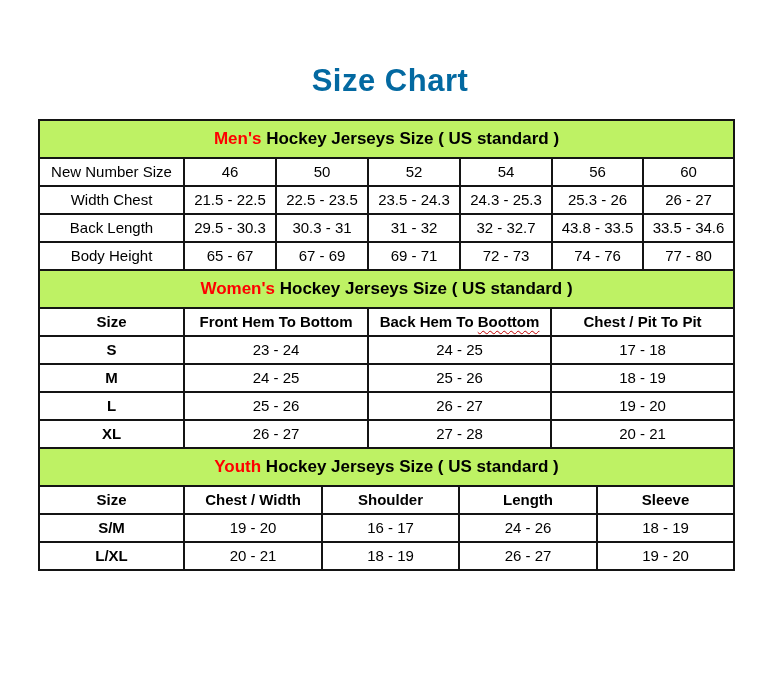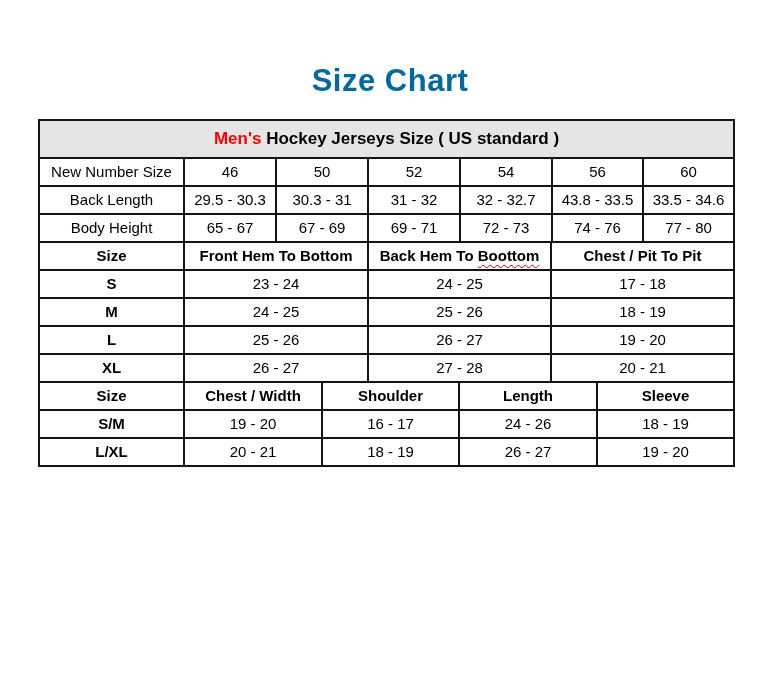--- a/index.html
+++ b/index.html
@@ -56,21 +56,21 @@
   .size-table th {
     font-weight: bold;
   }
   .size-table td {
     font-weight: normal;
   }
   .size-table td.bold-label {
     font-weight: bold;
   }
   td.banner-cell {
-    background: #e5e5e5;
+    background: #bef264;
     font-weight: bold;
     font-size: 17px;
     height: 36px;
   }
   .banner-highlight {
     color: #fe0000;
   }
   .typo-squiggle {
     text-decoration: underline;
     text-decoration-style: wavy;
@@ -101,20 +101,29 @@
         <td class="banner-cell" colspan="7"><span class="banner-highlight">Men's</span> <span>Hockey Jerseys Size ( US standard )</span></td>
       </tr>
       <tr>
         <td>New Number Size</td>
         <td>46</td>
         <td>50</td>
         <td>52</td>
         <td>54</td>
         <td>56</td>
         <td>60</td>
+      </tr>
+      <tr>
+        <td>Width Chest</td>
+        <td>21.5 - 22.5</td>
+        <td>22.5 - 23.5</td>
+        <td>23.5 - 24.3</td>
+        <td>24.3 - 25.3</td>
+        <td>25.3 - 26</td>
+        <td>26 - 27</td>
       </tr>
       <tr>
         <td>Back Length</td>
         <td>29.5 - 30.3</td>
         <td>30.3 - 31</td>
         <td>31 - 32</td>
         <td>32 - 32.7</td>
         <td>43.8 - 33.5</td>
         <td>33.5 - 34.6</td>
       </tr>
@@ -131,20 +140,23 @@
   </table>
 
   <table class="size-table">
     <colgroup>
       <col style="width:145px">
         <col style="width:184px">
         <col style="width:183px">
         <col style="width:183px">
     </colgroup>
     <tbody>
+      <tr>
+        <td class="banner-cell" colspan="4"><span class="banner-highlight">Women's</span> <span>Hockey Jerseys Size ( US standard )</span></td>
+      </tr>
       <tr>
         <th>Size</th>
         <th>Front Hem To Bottom</th>
         <th><span>Back Hem To</span> <span class="typo-squiggle">Boottom</span></th>
         <th>Chest / Pit To Pit</th>
       </tr>
       <tr>
         <td class="bold-label">S</td>
         <td>23 - 24</td>
         <td>24 - 25</td>
@@ -174,20 +186,23 @@
   <table class="size-table">
     <colgroup>
       <col style="width:145px">
         <col style="width:138px">
         <col style="width:137px">
         <col style="width:138px">
         <col style="width:137px">
     </colgroup>
     <tbody>
       <tr>
+        <td class="banner-cell" colspan="5"><span class="banner-highlight">Youth</span> <span>Hockey Jerseys Size ( US standard )</span></td>
+      </tr>
+      <tr>
         <th>Size</th>
         <th>Chest / Width</th>
         <th>Shoulder</th>
         <th>Length</th>
         <th>Sleeve</th>
       </tr>
       <tr>
         <td class="bold-label">S/M</td>
         <td>19 - 20</td>
         <td>16 - 17</td>

